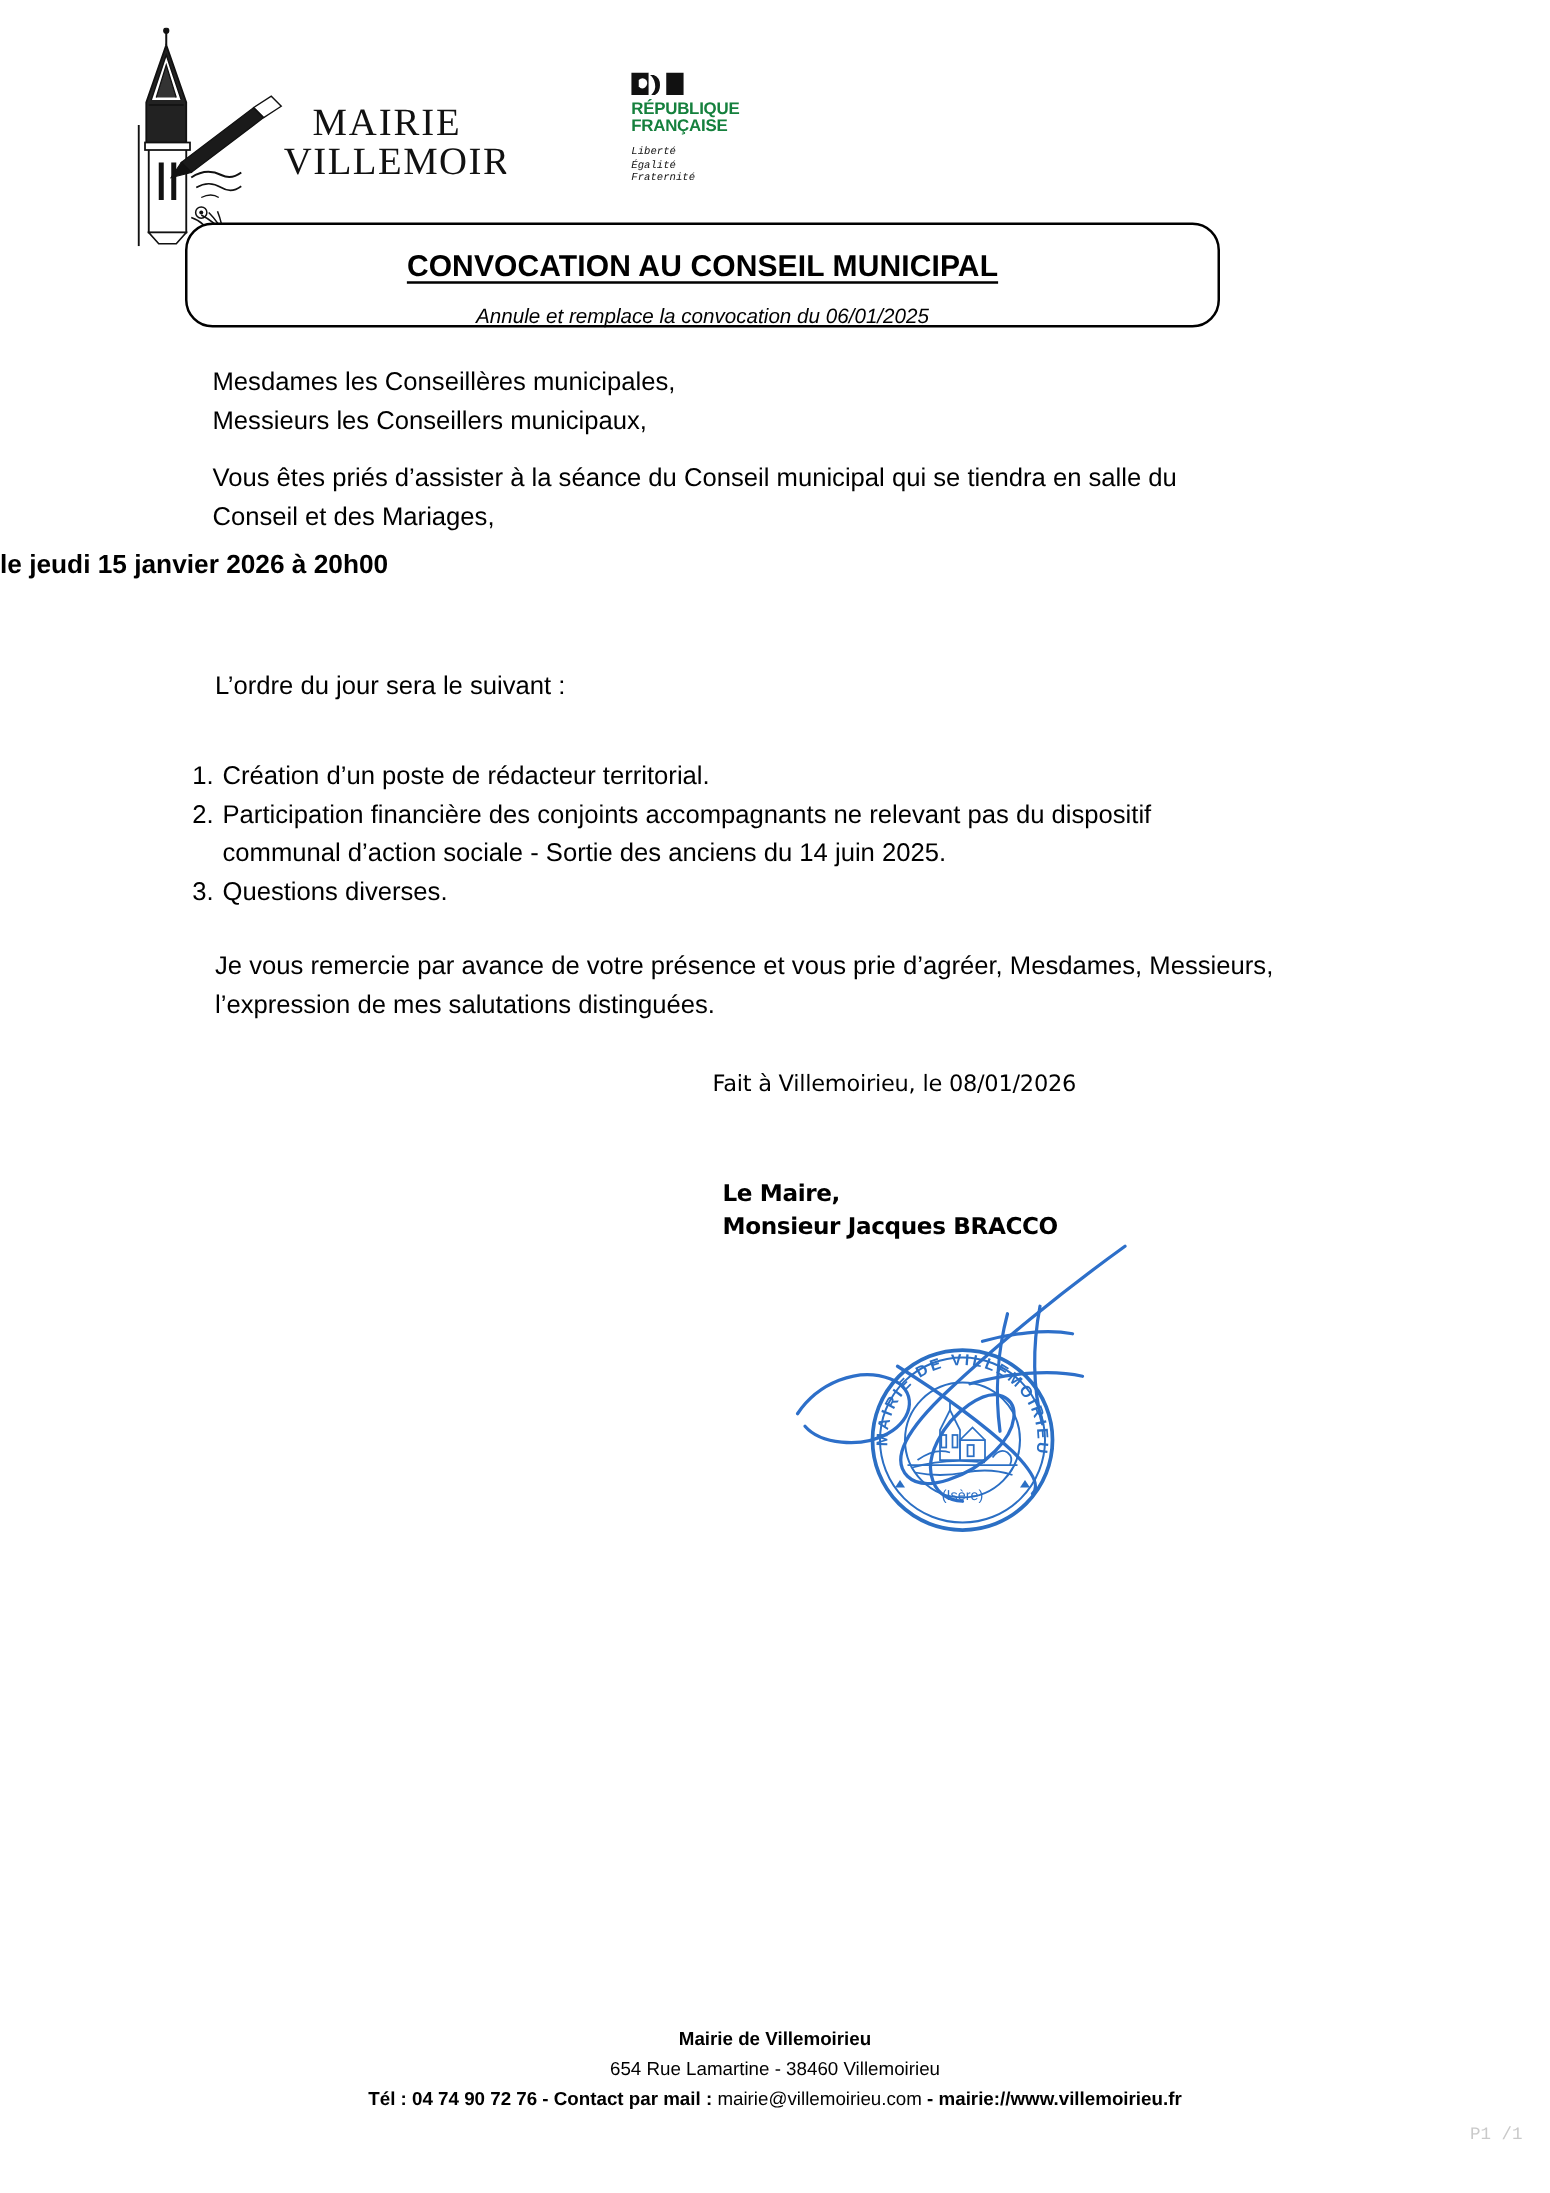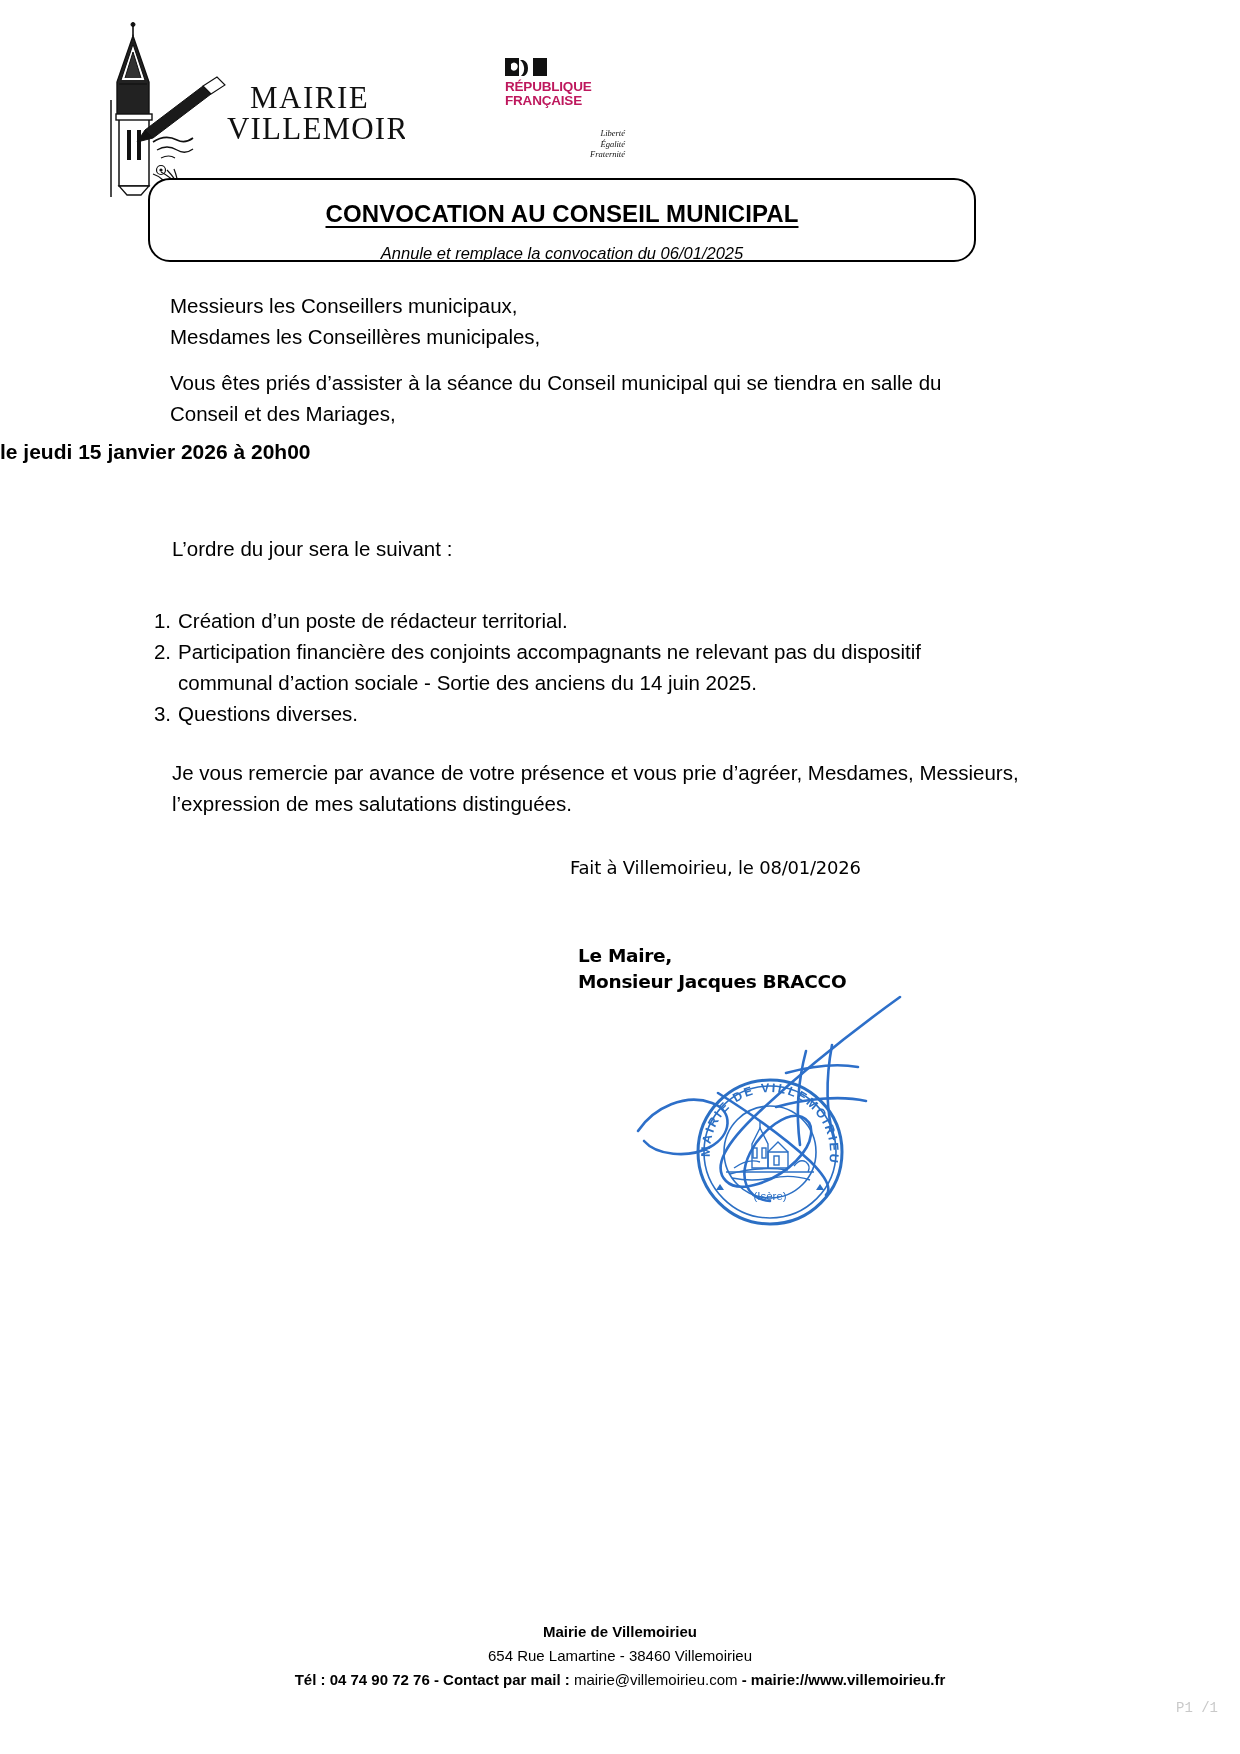--- a/index.html
+++ b/index.html
@@ -56,31 +56,30 @@
     display: block;
     margin-bottom: 4px;
   }
 
   .rf-title {
     font-family: "Liberation Sans", sans-serif;
     font-weight: bold;
     font-size: 13.5px;
     line-height: 14px;
     letter-spacing: -0.2px;
-    color: #be185d;
+    color: #15803d;
   }
 
   .rf-motto {
-    margin-top: 20px;
-    font-family: Liberation Serif, serif;
+    margin-top: 8px;
+    font-family: Liberation Mono, monospace;
     font-style: italic;
     font-size: 8.5px;
     line-height: 10.5px;
     color: #111;
-    text-align: right;
   }
 
   
   .title-box {
     position: absolute;
     left: 148px;
     top: 178px;
     width: 828px;
     height: 84px;
     border: 2.2px solid #000;
@@ -299,22 +298,22 @@
   </div>
 
   <div class="title-box">
     <div class="title-main">CONVOCATION AU CONSEIL MUNICIPAL</div>
     <div class="title-sub">Annule et remplace la convocation du 06/01/2025</div>
   </div>
 
   <div class="body-area">
 
     <div class="para salutation">
+      <div>Mesdames les Conseillères municipales,</div>
       <div>Messieurs les Conseillers municipaux,</div>
-      <div>Mesdames les Conseillères municipales,</div>
     </div>
 
     <div class="para invite">Vous êtes priés d’assister à la séance du Conseil municipal qui se tiendra en salle du Conseil et des Mariages,</div>
 
     <div class="meeting-date">le jeudi 15 janvier 2026 à 20h00</div>
 
     <div class="para agenda-intro">L’ordre du jour sera le suivant :</div>
 
     <ol class="agenda-list">
       <li class="agenda-item">

